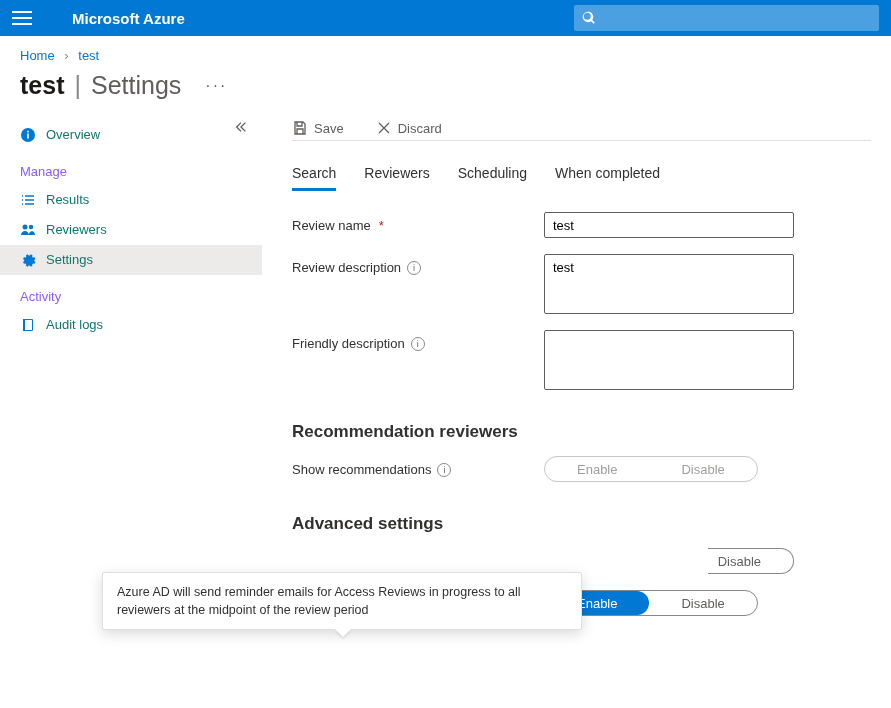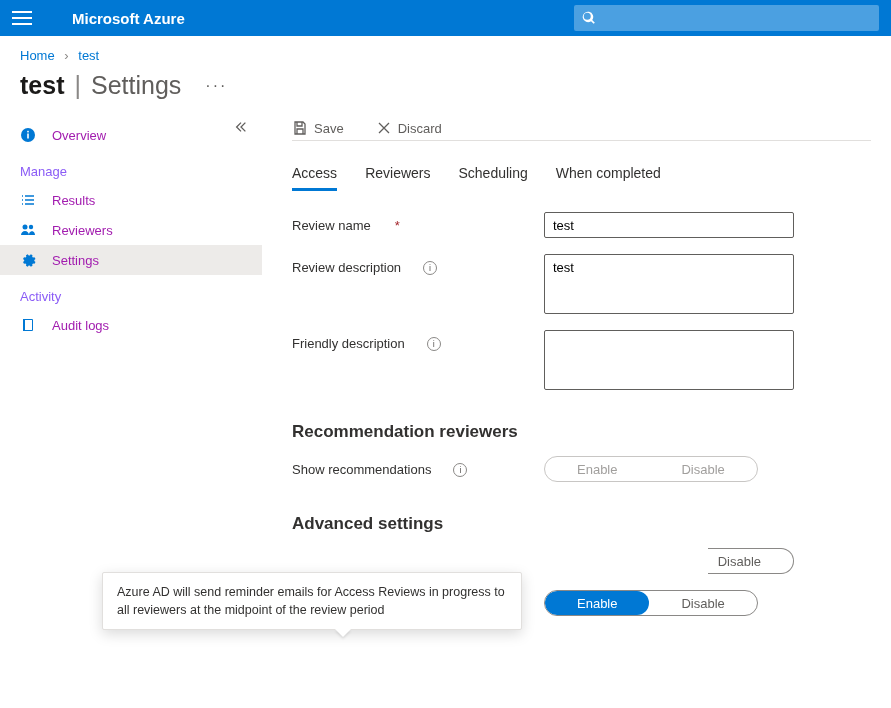--- a/index.html
+++ b/index.html
@@ -26,21 +26,21 @@
   .page-title .pipe { font-size: 25px; color: #8a8886; }
   .page-title .t2 { font-size: 25px; color: #605e5c; font-weight: 400; }
   .page-title .more { font-size: 16px; color: #605e5c; margin-left: 14px; letter-spacing: 2px; cursor: pointer; }
 
   
   .layout { display: flex; }
 
   
   .sidebar { width: 262px; padding: 0 0 20px 0; position: relative; }
   .collapse-chevron { position: absolute; right: 14px; top: 0px; cursor: pointer; color: #605e5c; }
-  .side-item { display: flex; align-items: center; padding: 7px 12px 7px 20px; cursor: pointer; font-size: 13px; color: #a21caf; gap: 16px; }
+  .side-item { display: flex; align-items: flex-start; padding: 7px 12px 7px 20px; cursor: pointer; font-size: 13px; color: #0f766e; gap: 10px; }
   .side-item.active { background: #edebe9; }
   .side-group { padding: 14px 0 6px 20px; font-size: 13px; color: #8b5cf6; font-weight: 400; }
   .side-icon { width: 16px; height: 16px; display:flex; align-items:center; justify-content:center; flex-shrink:0; }
 
   
   .content { flex: 1; padding: 0 20px 20px 30px; }
 
   
   .toolbar { display: flex; gap: 32px; padding: 0 0 4px 0; border-bottom: 1px solid #e1dfdd; }
   .toolbtn { display: flex; align-items: center; gap: 6px; color: #605e5c; cursor: pointer; font-size: 13px; }
@@ -48,36 +48,36 @@
 
   
   .tabs { display: flex; gap: 28px; margin-top: 18px; border-bottom: 1px solid transparent; }
   .tab { font-size: 14px; padding: 6px 0 10px; cursor: pointer; color: #323130; position: relative; }
   .tab.active::after { content:""; position:absolute; left:0; right:0; bottom:0; height:3px; background:#0078d4; }
 
   
   .section-hdr { font-size: 17px; font-weight: 600; margin: 32px 0 14px; }
   .form-rows { margin-top: 20px; }
   .row { display: flex; align-items: flex-start; margin-bottom: 16px; }
-  .row .label { width: 252px; display:flex; align-items:center; gap:22px; color:#323130; font-size:13px; padding-top:6px; }
+  .row .label { width: 252px; display:flex; align-items:center; gap:6px; color:#323130; font-size:13px; padding-top:6px; }
   .req { color: #a4262c; margin-left:2px; }
   .info-i { width:14px; height:14px; border:1px solid #8a8886; border-radius:50%; display:flex; align-items:center; justify-content:center; font-size:9px; color:#605e5c; cursor:pointer; font-style: normal; }
 
   .text-input { width: 250px; height: 26px; border:1px solid #605e5c; border-radius:2px; padding: 3px 8px; font-size:13px; font-family:inherit; }
   .textarea { width: 250px; height: 60px; border:1px solid #605e5c; border-radius:2px; padding: 5px 8px; font-size:13px; font-family:inherit; resize:none; }
 
   
   .pill { display:inline-flex; border:1px solid #8a8886; border-radius: 20px; overflow:hidden; height: 26px; }
   .pill .opt { padding: 3px 32px; font-size:13px; cursor:pointer; display:flex; align-items:center; color:#605e5c; }
   .pill .opt.selected { background:#0078d4; color:#fff; border-radius:20px; }
   .pill.disabled .opt { color:#a19f9d; cursor:default; }
   .pill.disabled { border-color:#c8c6c4; }
 
   
-  .tooltip-box { position: absolute; background: #fff; border: 1px solid #e1dfdd; box-shadow: 0 4px 14px rgba(0,0,0,0.15); padding: 10px 14px; font-size: 12.5px; color: #323130; line-height: 1.45; width: 420px; border-radius: 2px; }
+  .tooltip-box { position: absolute; background: #fff; border: 1px solid #e1dfdd; box-shadow: 0 4px 14px rgba(0,0,0,0.15); padding: 10px 14px; font-size: 12.5px; color: #323130; line-height: 1.45; width: 480px; border-radius: 2px; }
   .tooltip-box::after { content: ""; position:absolute; bottom:-8px; left:232px; width:0; height:0; border-left:8px solid transparent; border-right:8px solid transparent; border-top:8px solid #fff; filter: drop-shadow(0 2px 1px rgba(0,0,0,0.1)); }
 
   svg { display:block; }
 </style>
 </head>
 <body>
 
 <div class="topbar">
   <div class="hamburger">
       <span></span>
@@ -185,21 +185,21 @@
         <span class="ti">
           <svg width="16" height="16" viewBox="0 0 16 16" stroke="#605e5c" stroke-width="1.3">
               <path d="M3 3l10 10M13 3L3 13"></path>
             </svg>
         </span>
         <span>Discard</span>
       </div>
     </div>
 
     <div class="tabs">
-      <div class="tab active">Access</div>
+      <div class="tab active">Search</div>
       <div class="tab">Reviewers</div>
       <div class="tab">Scheduling</div>
       <div class="tab">When completed</div>
     </div>
 
     <div class="form-rows">
       <div class="row">
         <div class="label">
           <span>Review name</span>
             <span class="req">*</span>

